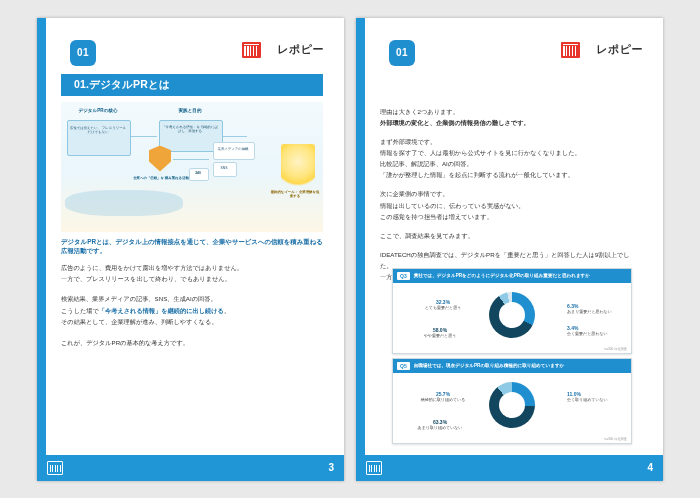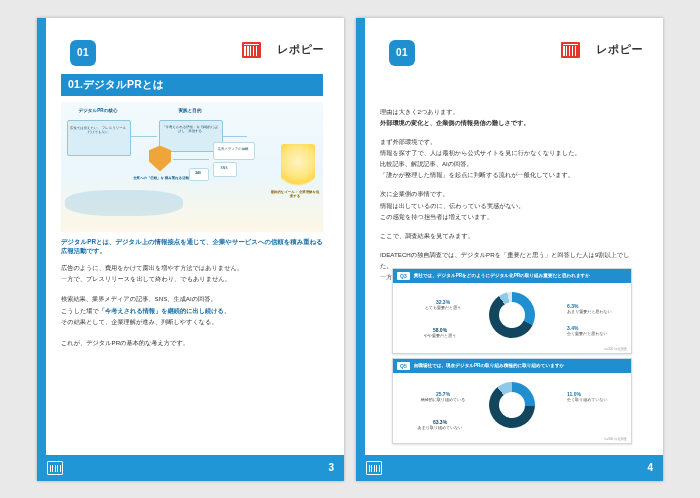--- a/index.html
+++ b/index.html
@@ -98,21 +98,21 @@
     left: 24px;
     top: 56px;
     width: 262px;
     height: 22px;
     background: #1f8fd0;
     color: #fff;
     font-size: 10.5px;
     font-weight: bold;
     display: flex;
     align-items: center;
-    padding-left: 7px;
+    padding-left: 13px;
     box-sizing: border-box;
     letter-spacing: 0.2px;
   }
   
   .footer {
     position: absolute;
     left: 0;
     bottom: 0;
     width: 100%;
     height: 26px;

